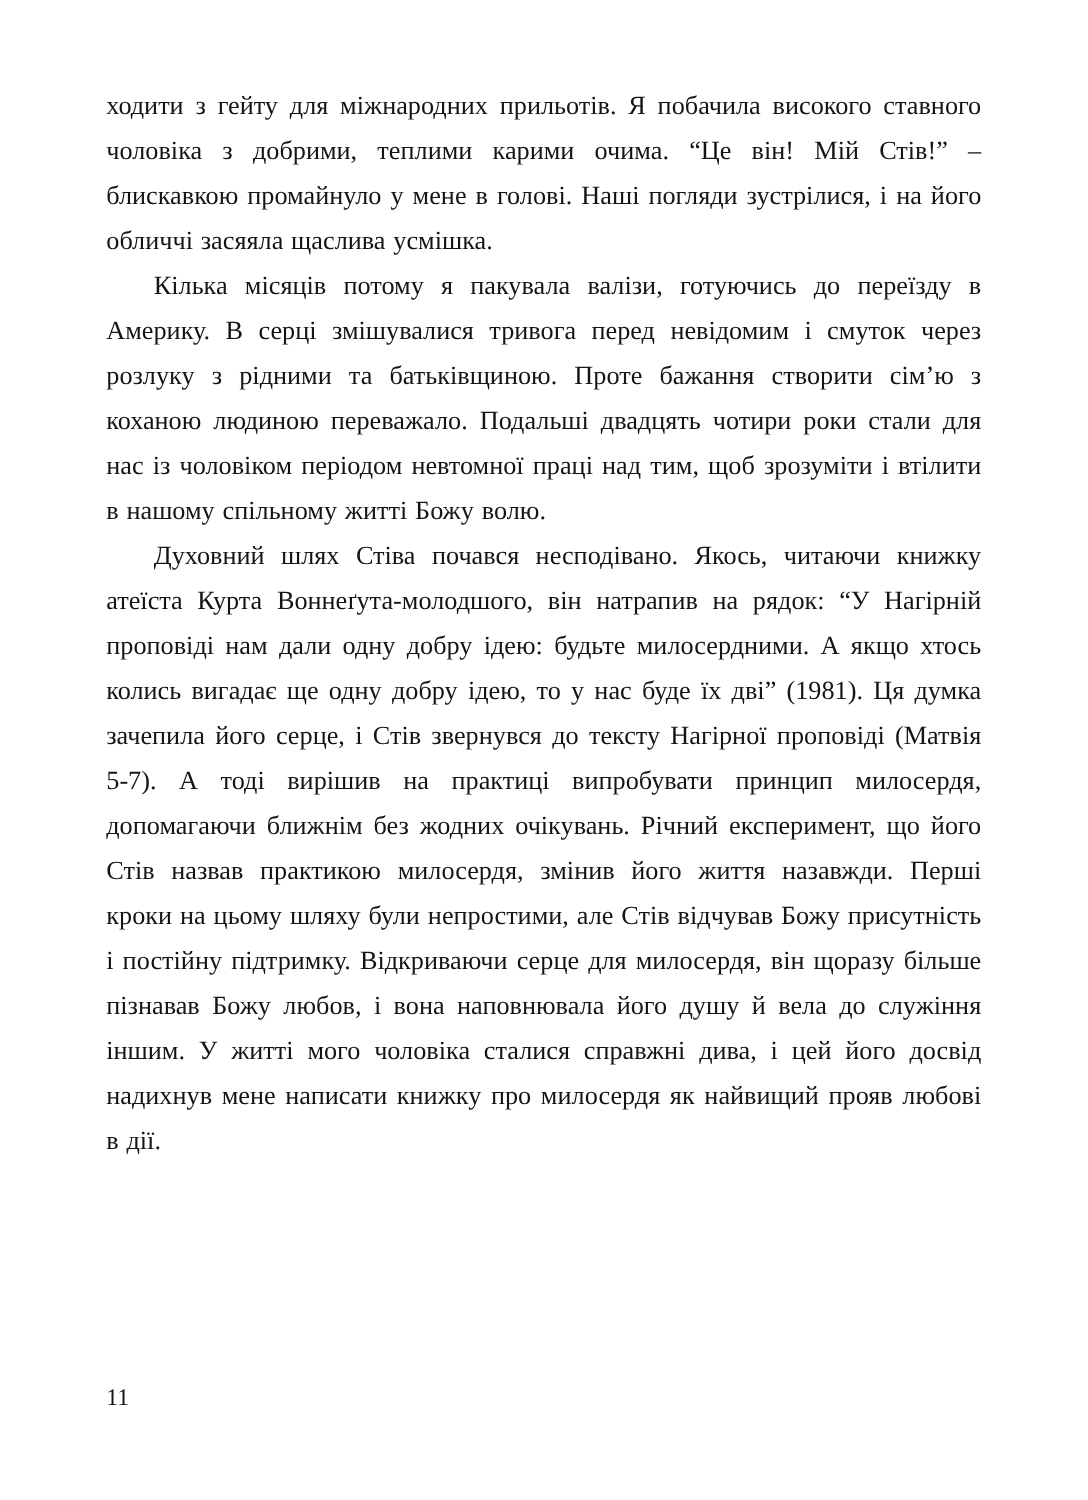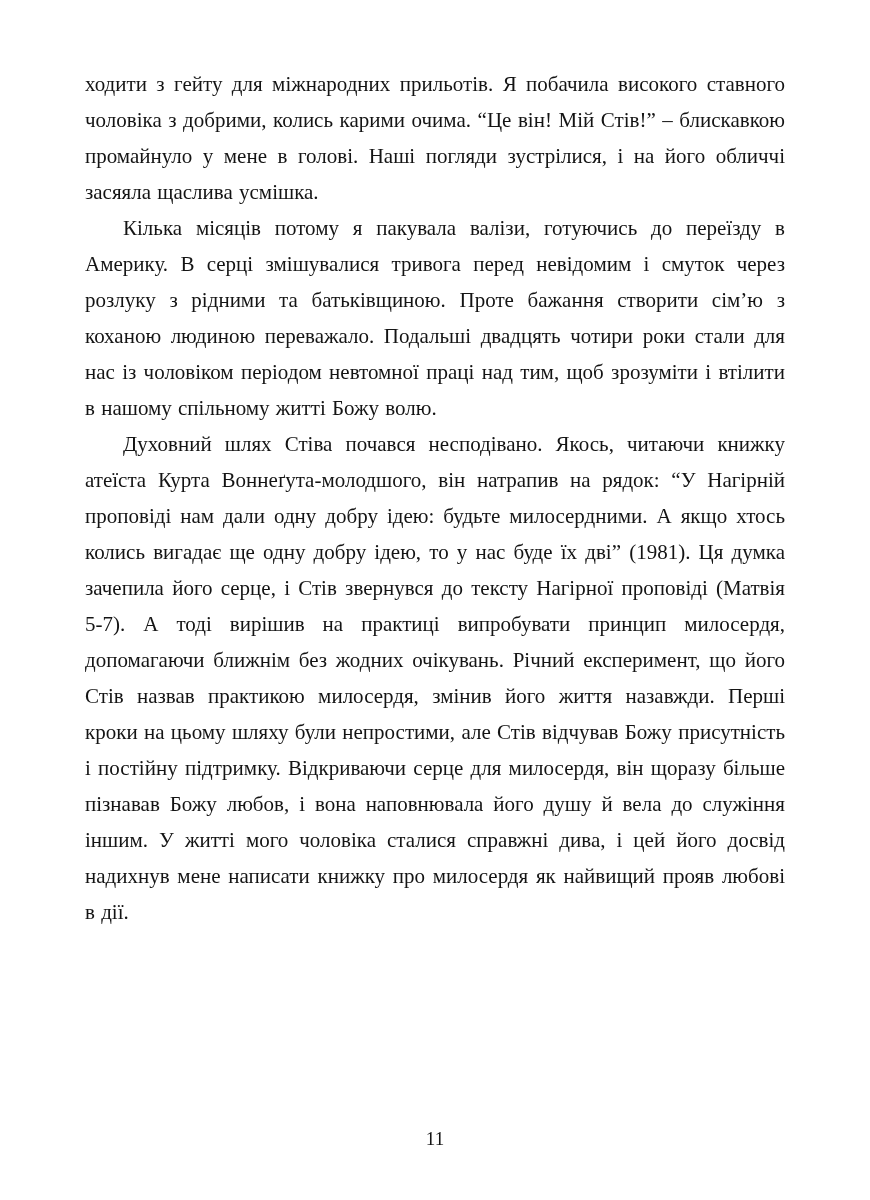--- a/index.html
+++ b/index.html
@@ -34,29 +34,28 @@
     word-spacing: 1px;
   }
   .text-block p.no-indent {
     text-indent: 0;
   }
   .page-number {
     position: absolute;
     top: 1108px;
     left: 85px;
     width: 700px;
-    text-align: center;
+    text-align: left;
     font-size: 19px;
     color: #141414;
-    margin-top: 20px;
   }
 </style>
 </head>
 <body>
 
 <div class="page">
   <div class="text-block">
-    <p class="no-indent">ходити з гейту для міжнародних прильотів. Я побачила високого ставного чоловіка з добрими, колись карими очима. “Це він! Мій Стів!” – блискавкою промайнуло у мене в голові. Наші погляди зустрілися, і на його обличчі засяяла щаслива усмішка.</p>
+    <p class="no-indent">ходити з гейту для міжнародних прильотів. Я побачила високого ставного чоловіка з добрими, теплими карими очима. “Це він! Мій Стів!” – блискавкою промайнуло у мене в голові. Наші погляди зустрілися, і на його обличчі засяяла щаслива усмішка.</p>
     <p>Кілька місяців потому я пакувала валізи, готуючись до переїзду в Америку. В серці змішувалися тривога перед невідомим і смуток через розлуку з рідними та батьківщиною. Проте бажання створити сім’ю з коханою людиною переважало. Подальші двадцять чотири роки стали для нас із чоловіком періодом невтомної праці над тим, щоб зрозуміти і втілити в нашому спільному житті Божу волю.</p>
     <p>Духовний шлях Стіва почався несподівано. Якось, читаючи книжку атеїста Курта Воннеґута-молодшого, він натрапив на рядок: “У Нагірній проповіді нам дали одну добру ідею: будьте милосердними. А якщо хтось колись вигадає ще одну добру ідею, то у нас буде їх дві” (1981). Ця думка зачепила його серце, і Стів звернувся до тексту Нагірної проповіді (Матвія 5-7). А тоді вирішив на практиці випробувати принцип милосердя, допомагаючи ближнім без жодних очікувань. Річний експеримент, що його Стів назвав практикою милосердя, змінив його життя назавжди. Перші кроки на цьому шляху були непростими, але Стів відчував Божу присутність і постійну підтримку. Відкриваючи серце для милосердя, він щоразу більше пізнавав Божу любов, і вона наповнювала його душу й вела до служіння іншим. У житті мого чоловіка сталися справжні дива, і цей його досвід надихнув мене написати книжку про милосердя як найвищий прояв любові в дії.</p>
   </div>
   <div class="page-number">11</div>
 </div>
 
 </body></html>

